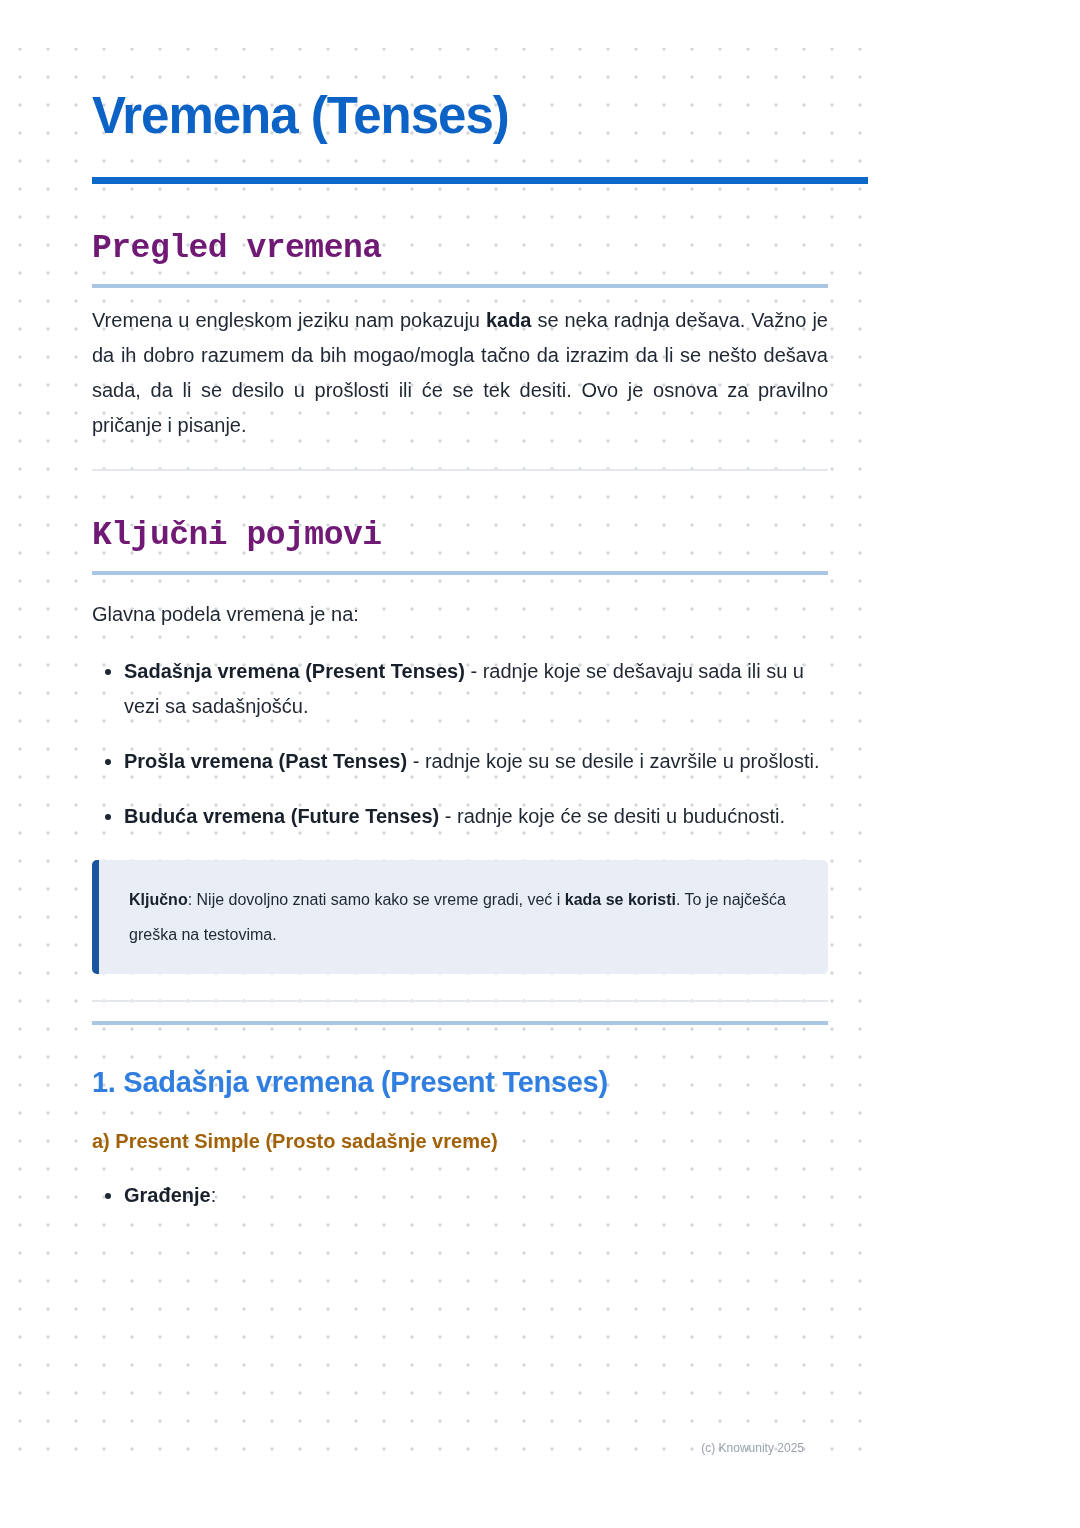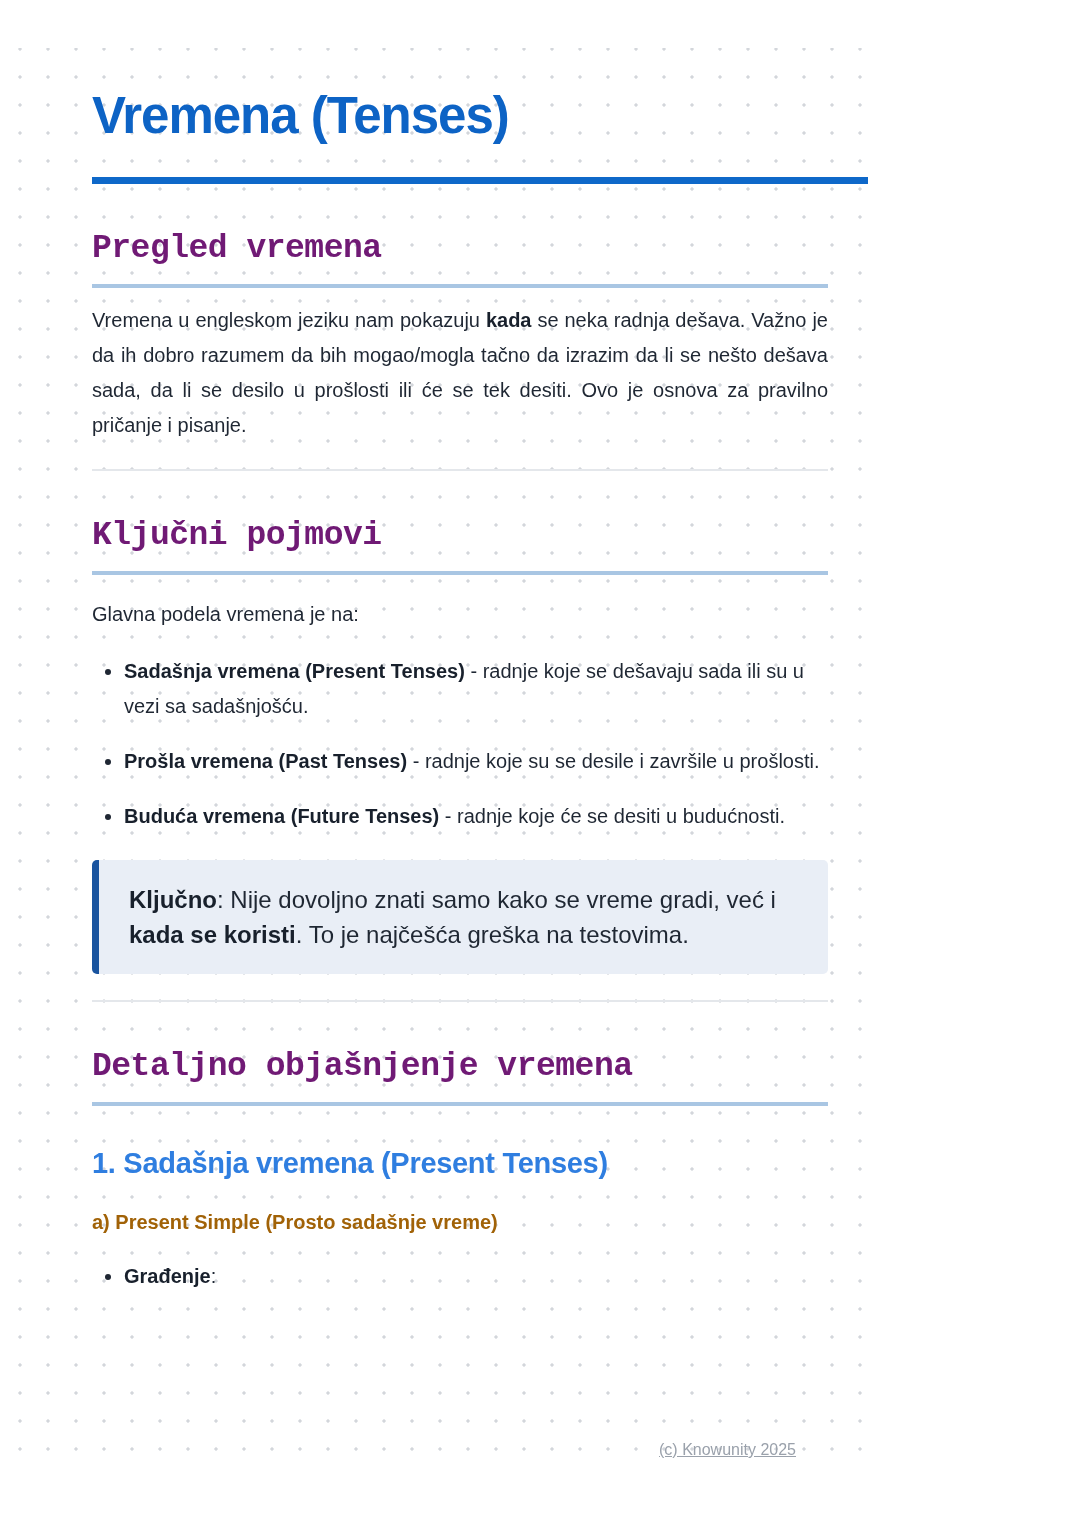--- a/index.html
+++ b/index.html
@@ -85,21 +85,21 @@
   ul.bullets li:last-child { margin-bottom: 0; }
   strong { color: #18202c; }
   .callout {
     box-sizing: border-box;
     margin-top: 26px;
     width: 736px;
     background: #e9eef6;
     border-left: 7px solid #19549f;
     border-radius: 5px;
     padding: 22px 30px;
-    font-size: 24px;
+    font-size: 16px;
     line-height: 35px;
   }
   h3.subsection {
     margin: 42px 0 0 0;
     font-size: 29px;
     line-height: 1.05;
     font-weight: 800;
     letter-spacing: -0.3px;
     color: #2f7ee0;
   }
@@ -112,25 +112,24 @@
   }
   ul.bullets-tight {
     margin: 28px 0 0 0;
     padding: 0 0 0 32px;
     font-size: 20px;
     line-height: 28px;
   }
   .footer {
     position: absolute;
     top: 1441px;
-    right: 72px;
-    font-size: 16px;
+    right: 64px;
+    font-size: 12px;
     color: #9aa1ab;
     z-index: 3;
-    text-decoration: underline;
   }
   .dots, .stripe { z-index: 0; }
   .content { z-index: 2; }
 </style>
 </head>
 <body>
 
 <div class="page">
   <div class="dots"></div>
   <div class="stripe"></div>
@@ -156,21 +155,20 @@
         <li><strong>Sadašnja vremena (Present Tenses)</strong><span> - radnje koje se dešavaju sada ili su u vezi sa sadašnjošću.</span></li>
         <li><strong>Prošla vremena (Past Tenses)</strong><span> - radnje koje su se desile i završile u prošlosti.</span></li>
         <li><strong>Buduća vremena (Future Tenses)</strong><span> - radnje koje će se desiti u budućnosti.</span></li>
       </ul>
       <div class="callout"><strong>Ključno</strong><span>: Nije dovoljno znati samo kako se vreme gradi, već i </span><strong>kada se koristi</strong><span>. To je najčešća greška na testovima.</span></div>
     </section>
 
     <div class="divider"></div>
 
     <section>
-      <h2 class="section">Detaljno objašnjenje vremena</h2>
       <div class="rule-light"></div>
       <h3 class="subsection">1. Sadašnja vremena (Present Tenses)</h3>
       <p class="item-heading">a) Present Simple (Prosto sadašnje vreme)</p>
       <ul class="bullets-tight">
         <li><strong>Građenje</strong><span>:</span></li>
       </ul>
     </section>
 
   </div>
 

